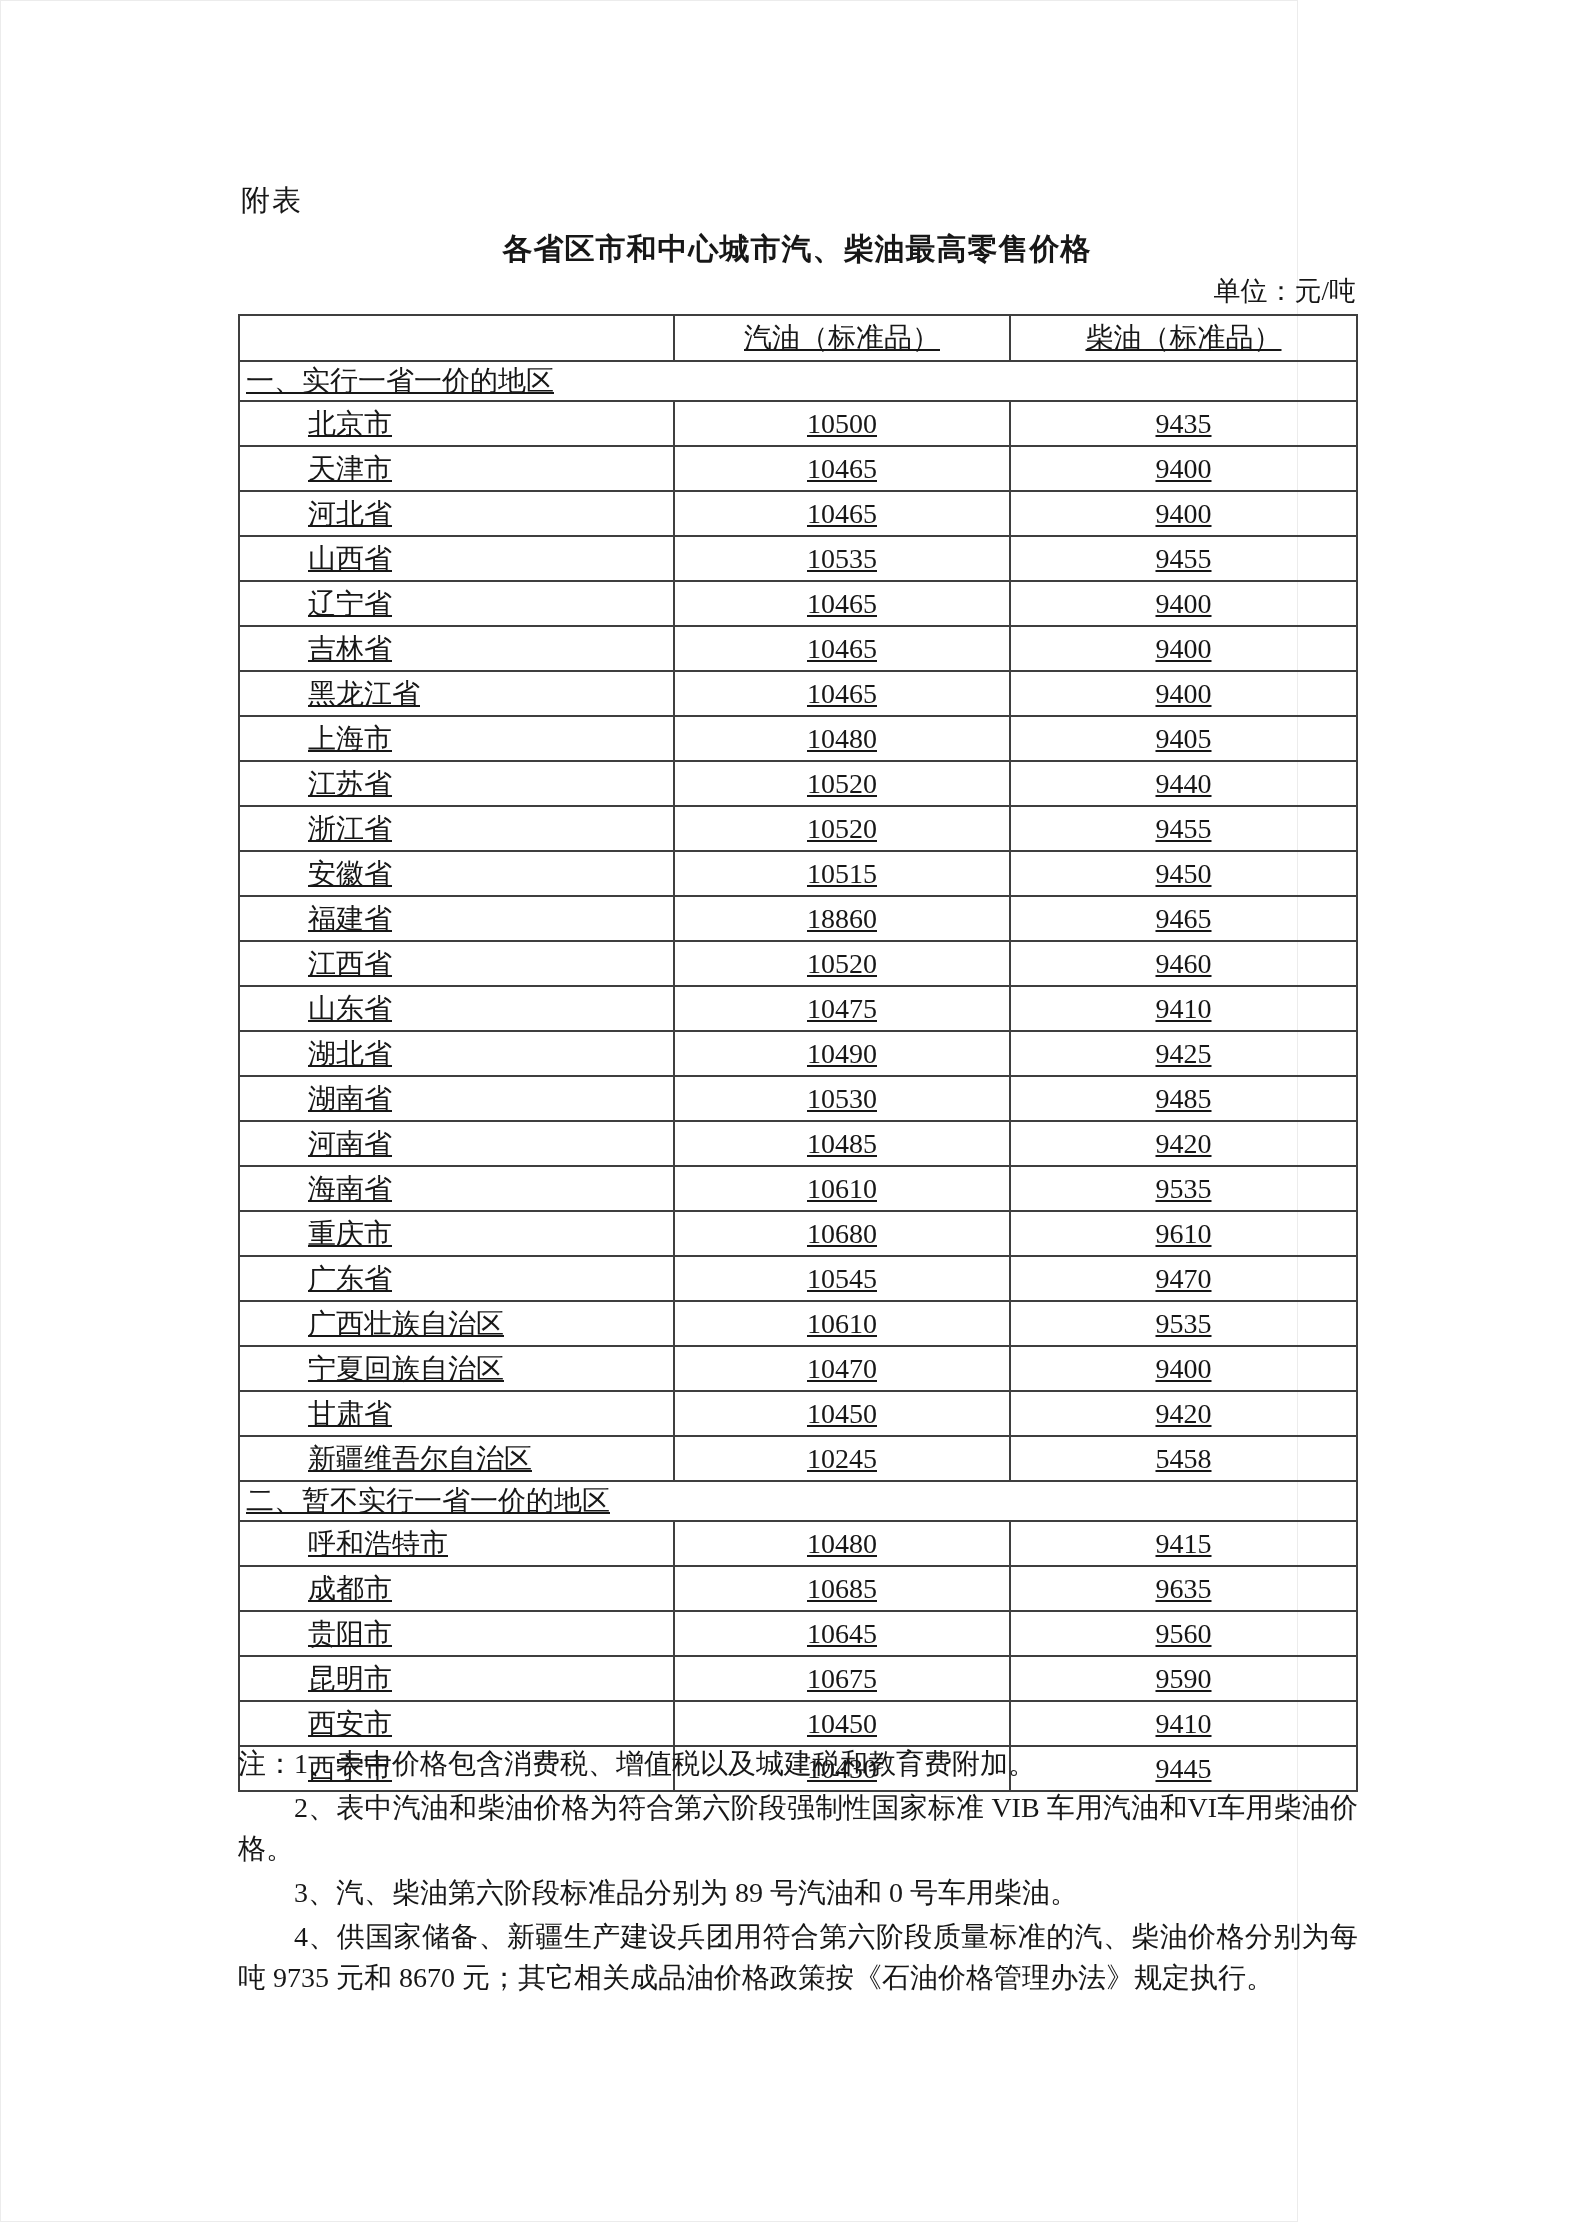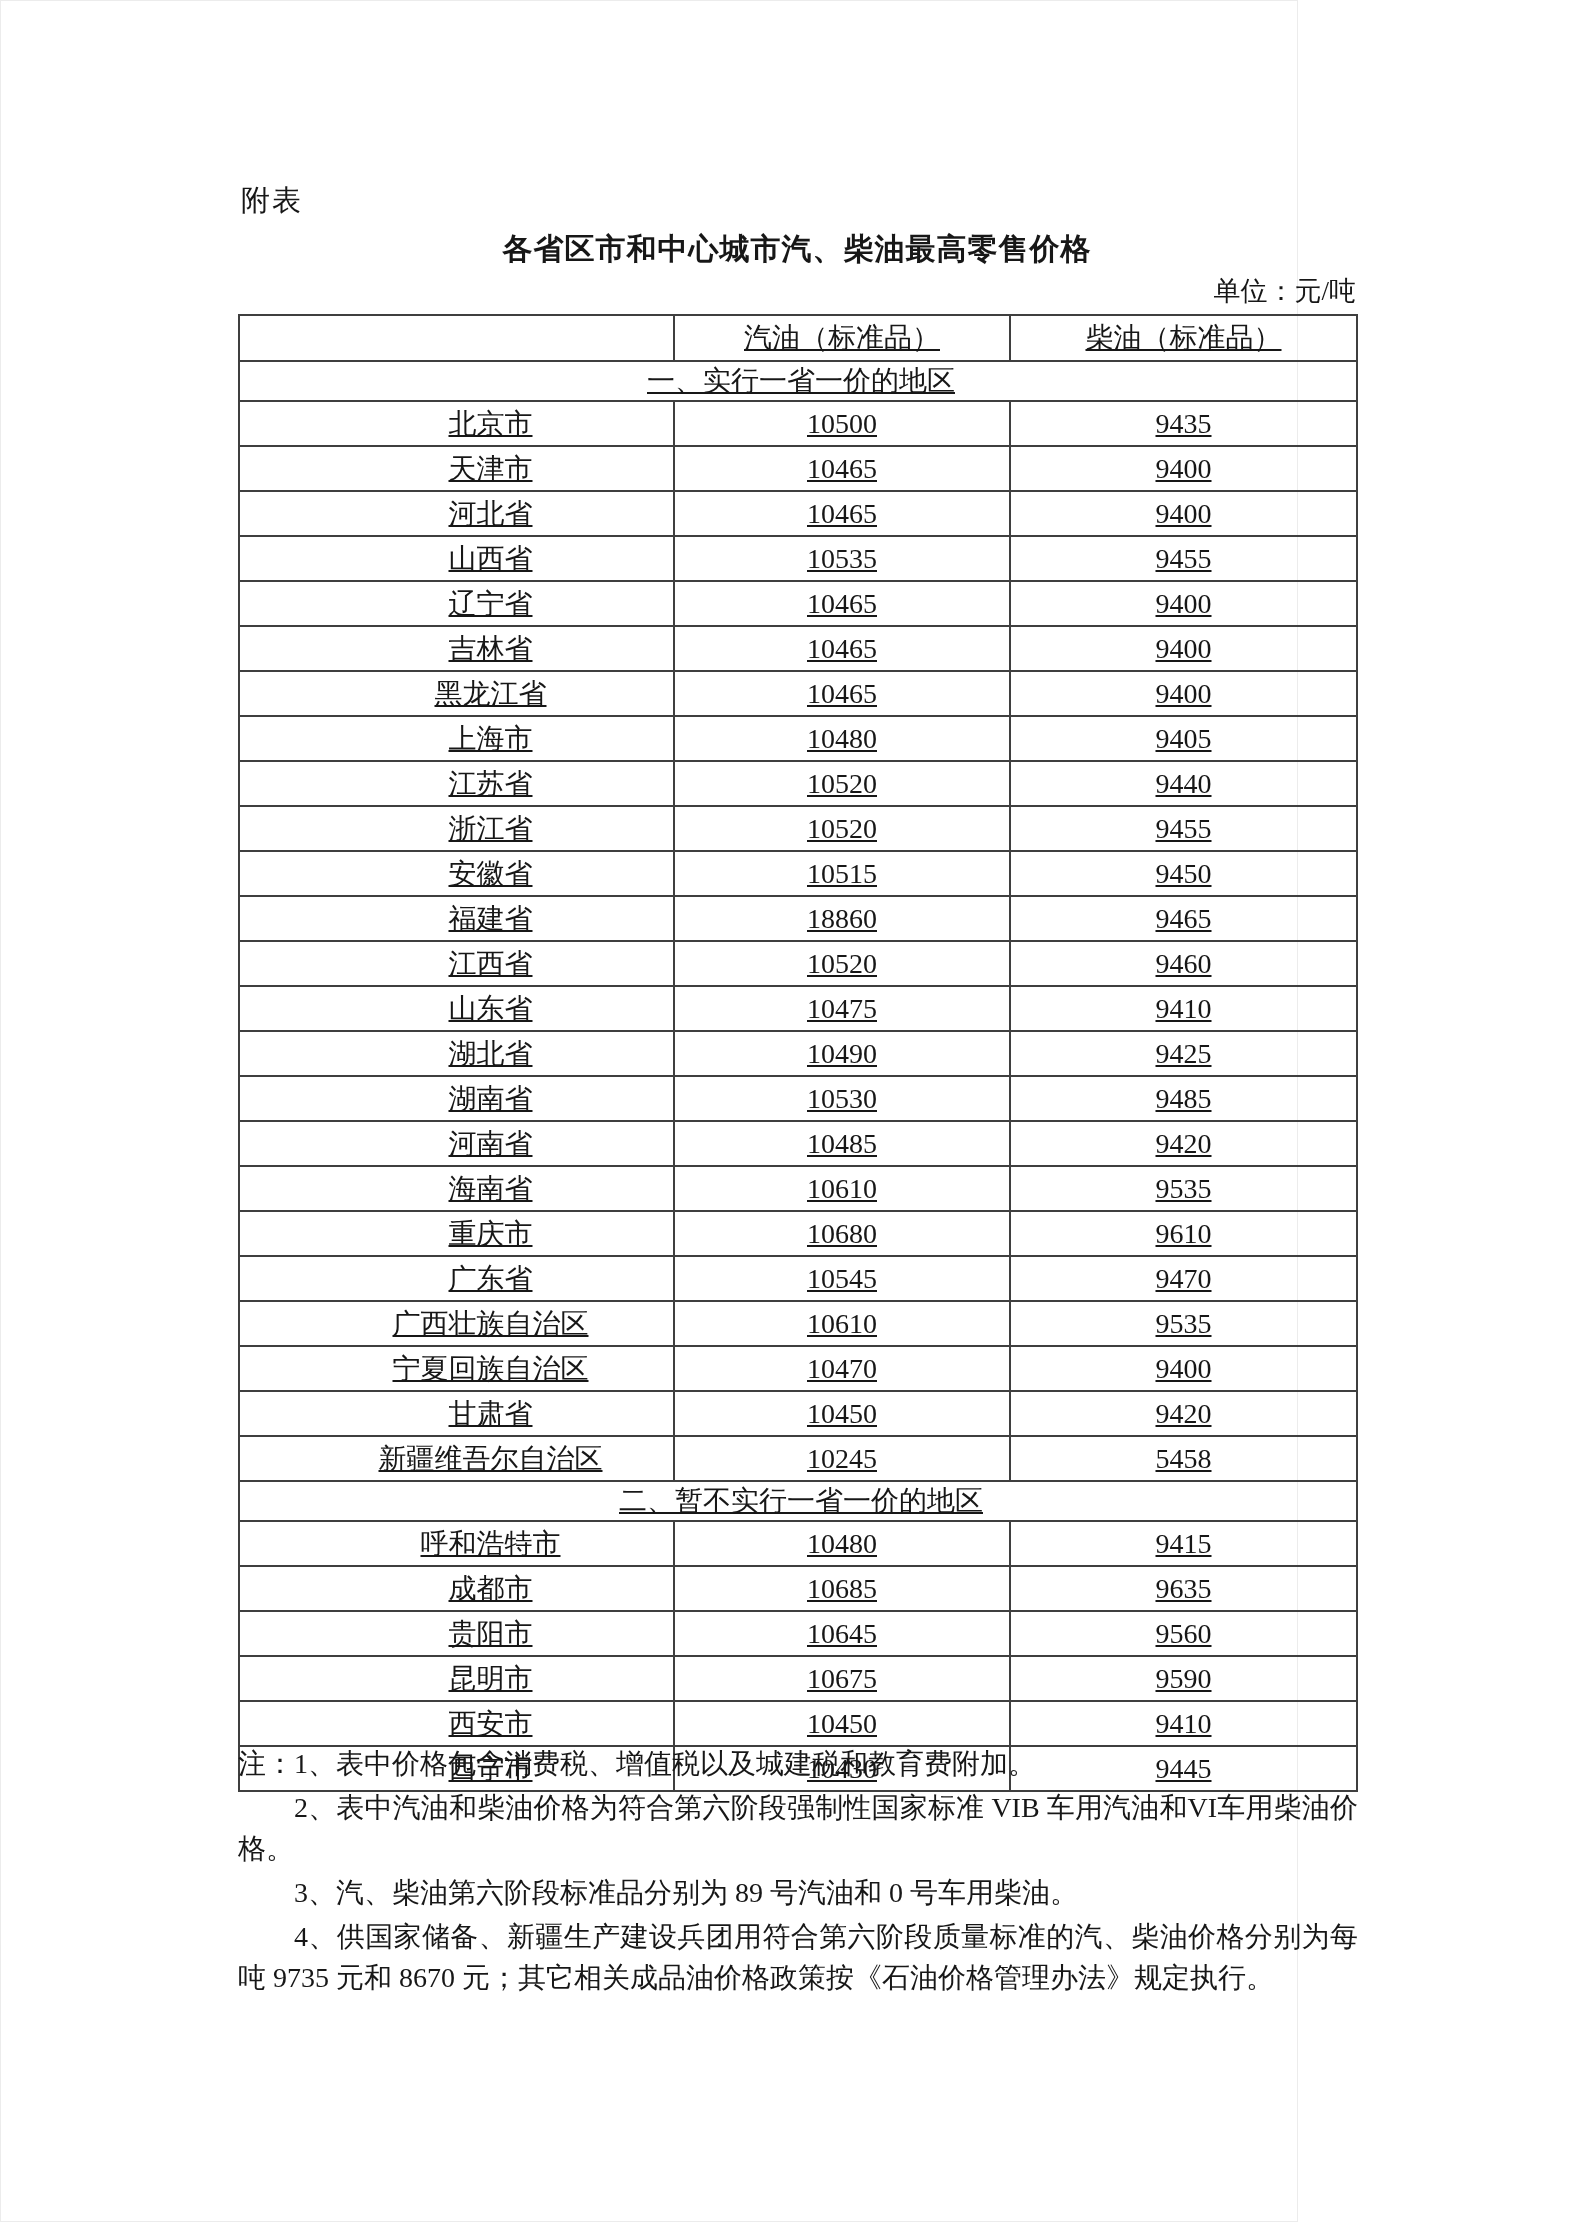--- a/index.html
+++ b/index.html
@@ -66,30 +66,30 @@
     white-space: nowrap;
   }
   table.price-table { border: 2px solid #2e2e2e; text-decoration: underline; }
   thead th {
     height: 44px;
     text-align: center;
     vertical-align: middle;
   }
   tr.section-row td {
     height: 38px;
-    text-align: center;
+    text-align: left;
     vertical-align: middle;
     padding-left: 6px;
   }
   tr.data-row td {
     height: 43px;
     vertical-align: middle;
   }
   tr.data-row td.region {
-    text-align: center;
+    text-align: left;
     padding-left: 68px;
   }
   tr.data-row td.num {
     text-align: center;
   }
   .notes {
     position: absolute;
     left: 237px;
     top: 1742px;
     width: 1120px;

